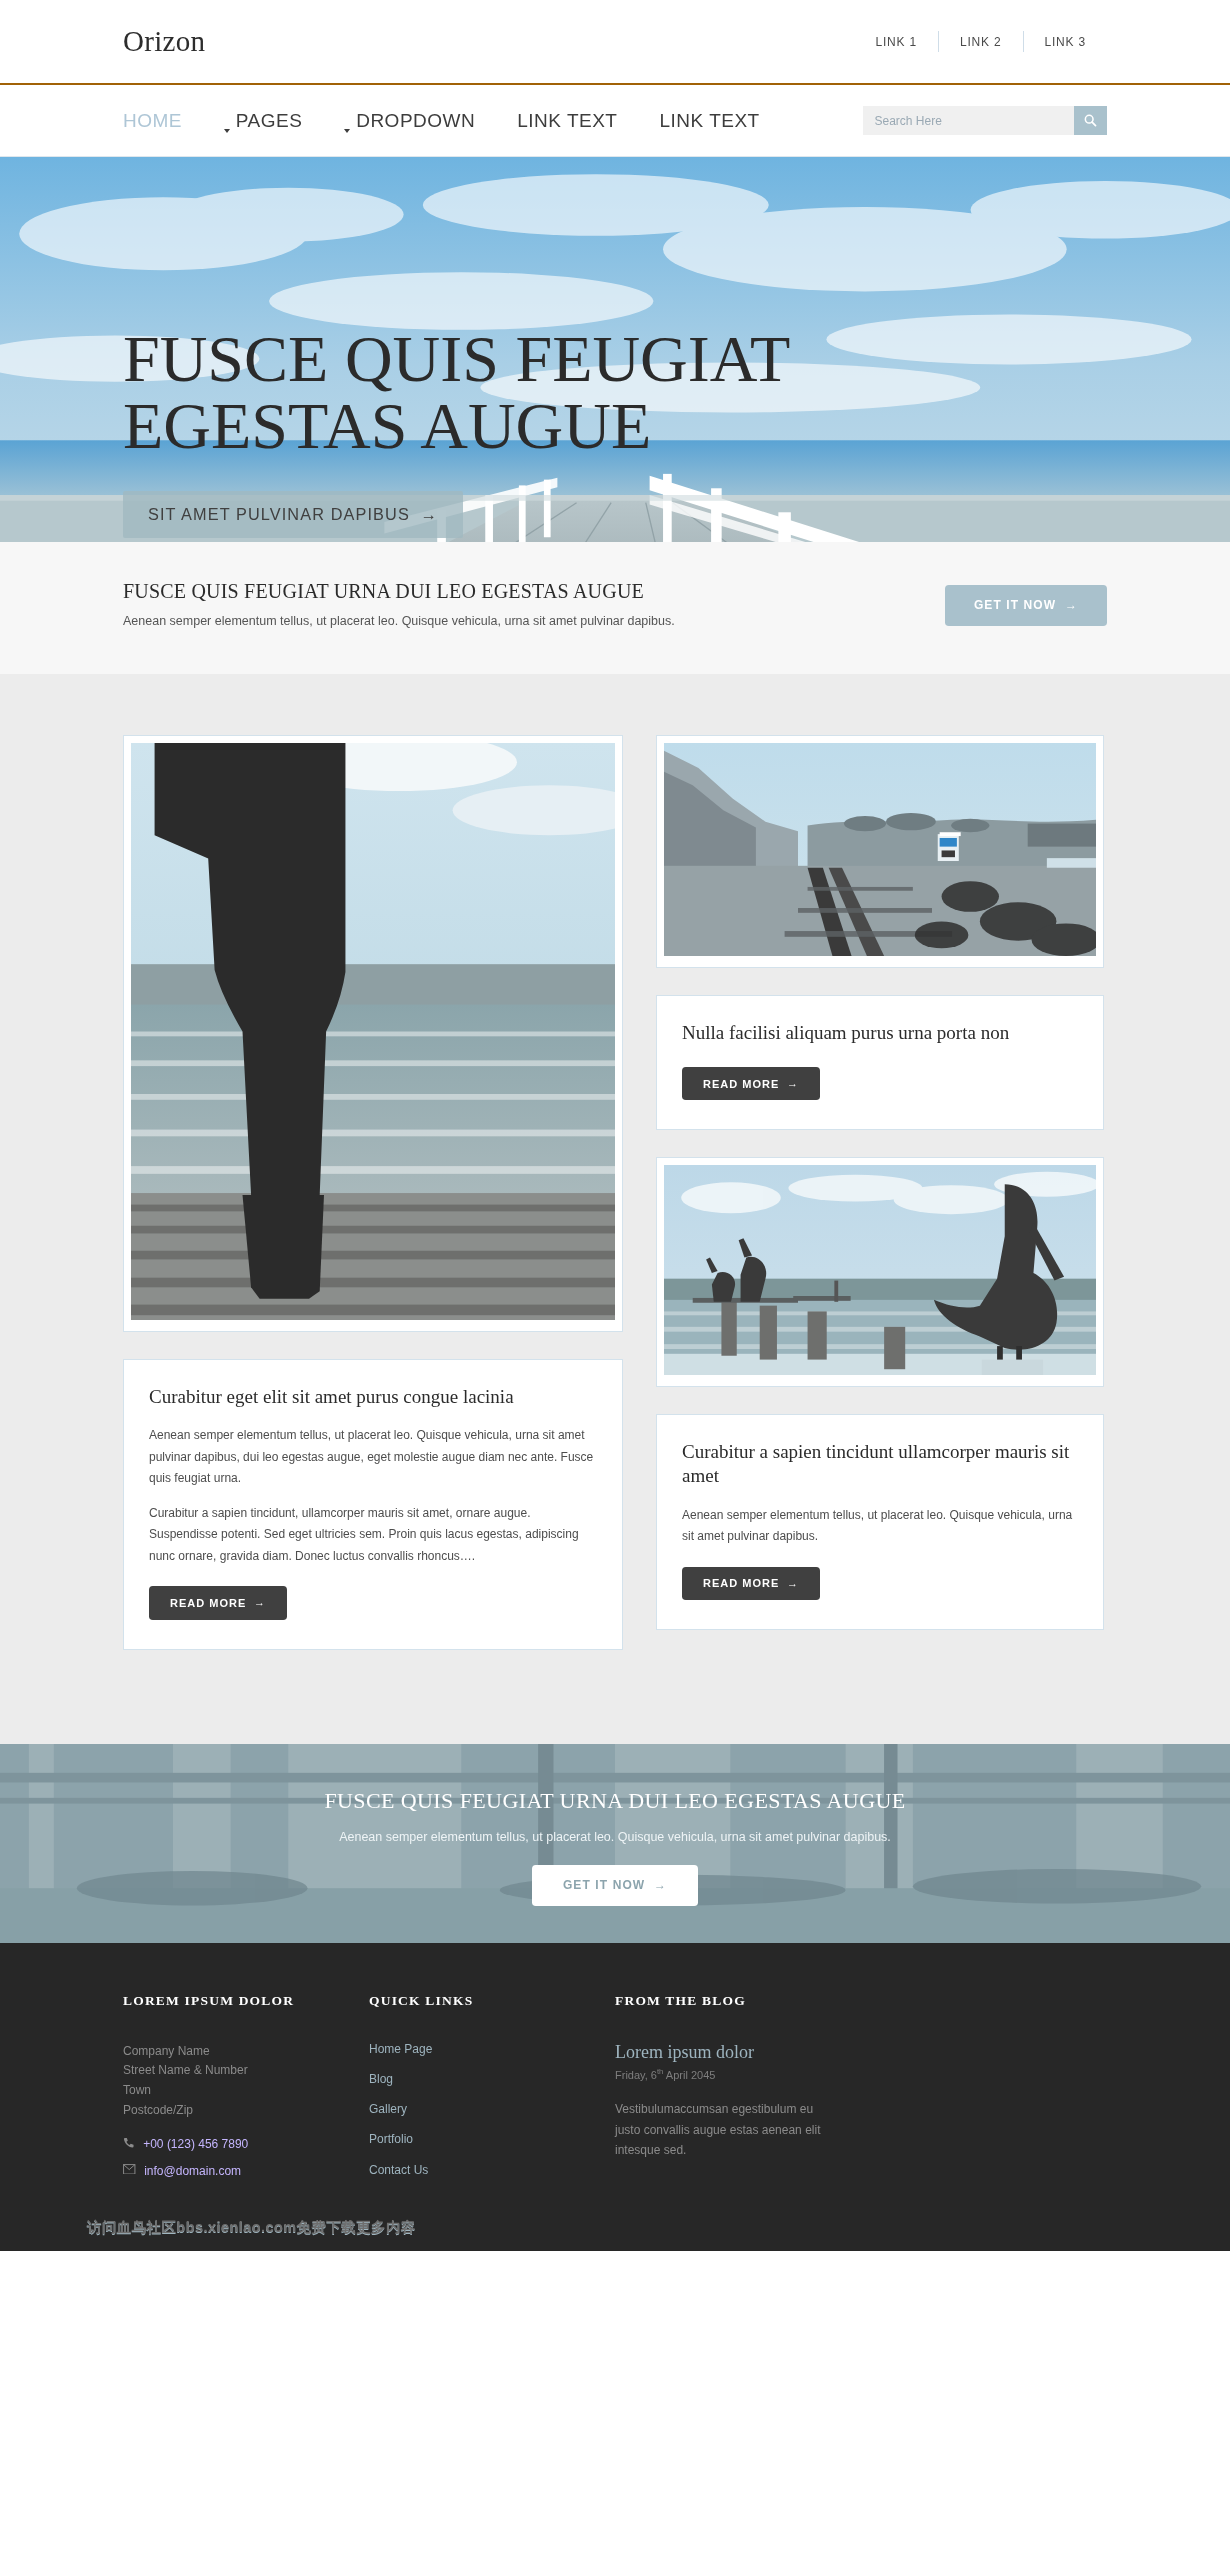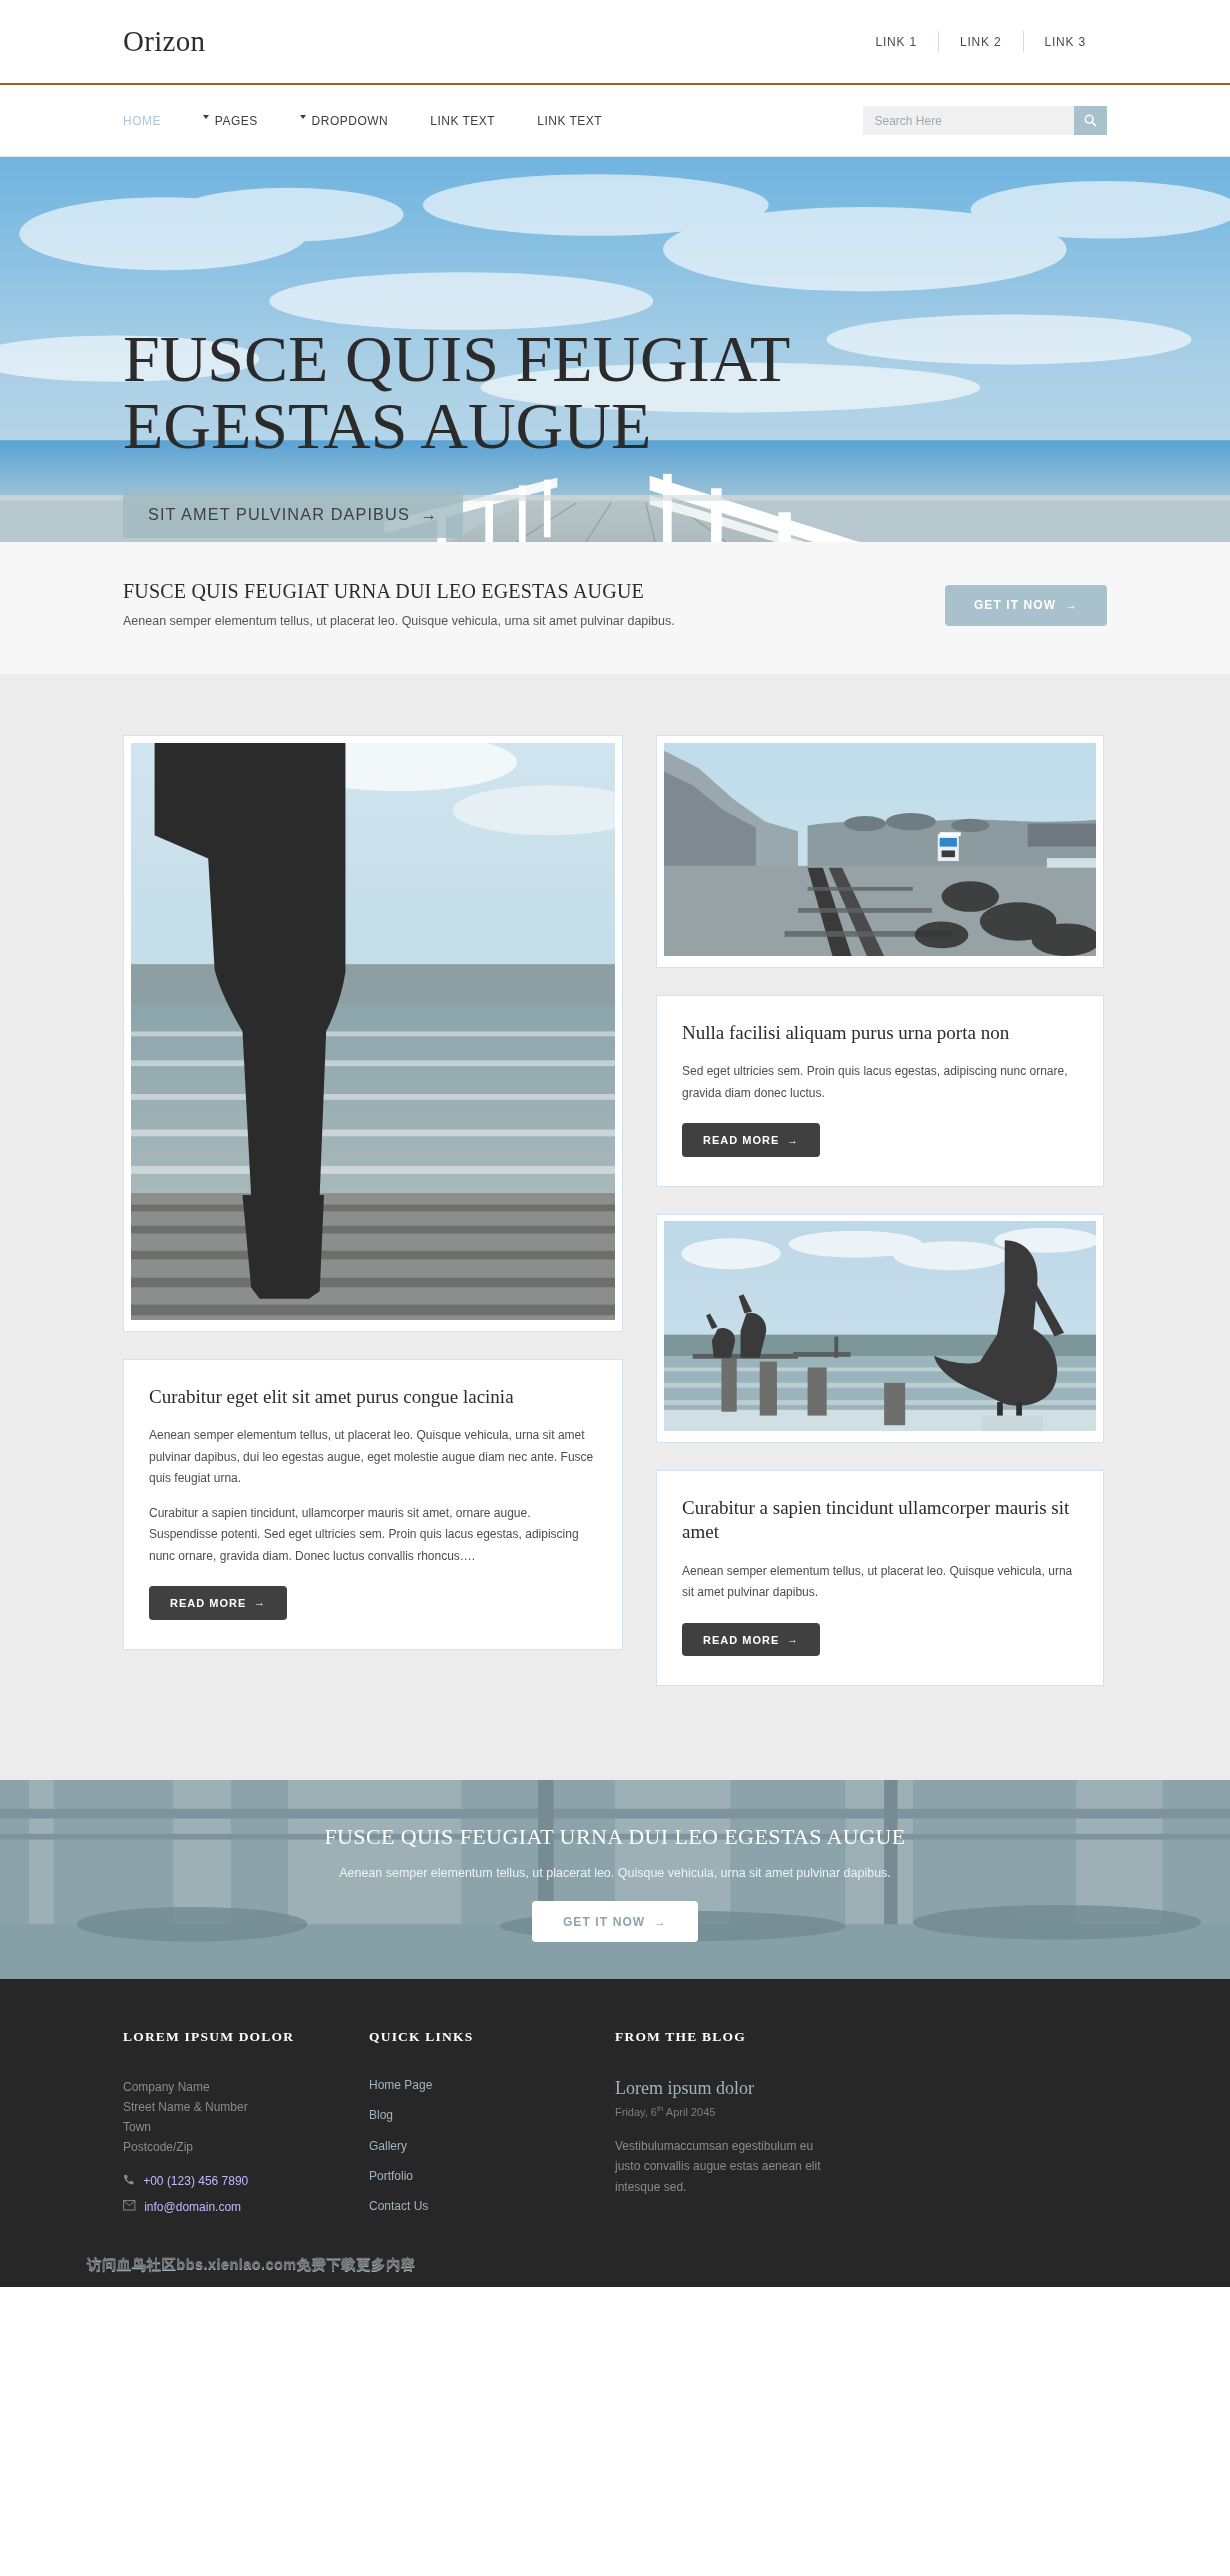--- a/index.html
+++ b/index.html
@@ -43,27 +43,27 @@
   .navbar {
     height: 72px;
     background: #ffffff;
     border-bottom: 1px solid #dfe7ed;
     display: flex;
     align-items: center;
   }
   .navbar .wrap { display: flex; align-items: center; justify-content: space-between; }
   .mainnav { display: flex; align-items: center; }
   .mainnav a {
-    font-size: 12px;
+    font-size: 19px;
     letter-spacing: 0.5px;
     color: #3d3d3d;
     text-decoration: none;
     margin-right: 42px;
     display: inline-flex;
-    align-items: flex-start;
+    align-items: flex-end;
   }
   .mainnav a.active { color: #aec6d6; }
   .caret {
     display: inline-block;
     width: 0; height: 0;
     border-left: 3.8px solid transparent;
     border-right: 3.8px solid transparent;
     border-top: 4.8px solid #3d3d3d;
     margin-right: 5.8px;
     position: relative;
@@ -537,21 +537,20 @@
               <ellipse cx="290" cy="200" rx="28" ry="14"></ellipse>
             </g>
             <rect x="400" y="120" width="52" height="10" fill="#cfe0e8"></rect>
           </svg>
         </div>
       </div>
 
       <div class="card flush">
         <div class="card-body">
           <h3>Nulla facilisi aliquam purus urna porta non</h3>
-          <p>Sed eget ultricies sem. Proin quis lacus egestas, adipiscing nunc ornare, gravida diam donec luctus.</p>
           <a href="#" class="btn-read">
             <span>READ MORE</span>
             <span class="arrow">→</span>
           </a>
         </div>
       </div>
 
       <div class="card">
         <div class="media">
           <svg width="100%" height="210" viewBox="0 0 452 218" preserveAspectRatio="none">

